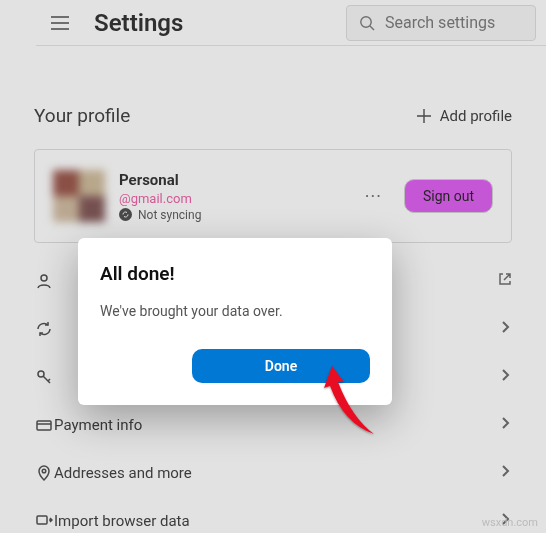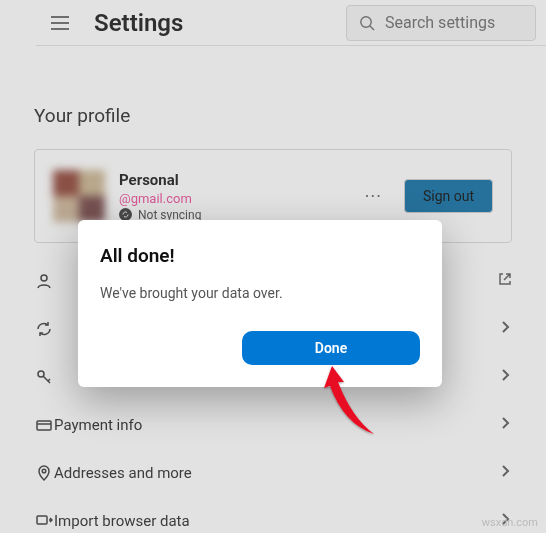--- a/index.html
+++ b/index.html
@@ -17,29 +17,29 @@
     .add-profile { display: flex; align-items: center; gap: 8px; font-size: 15px; color: #222; }
     .card { border: 1px solid #d9d9d9; border-radius: 4px; padding: 20px 18px; display: flex; align-items: center; gap: 14px; }
     .avatar { width: 52px; height: 52px; display: grid; grid-template-columns: 1fr 1fr; grid-template-rows: 1fr 1fr; filter: blur(4px); }
     .avatar div:nth-child(1){background:#8a3b2e;} .avatar div:nth-child(2){background:#c7b18b;} .avatar div:nth-child(3){background:#cab193;} .avatar div:nth-child(4){background:#6e3c3c;}
     .profile-info { flex: 1; }
     .profile-name { font-weight: 700; font-size: 15px; color: #111; }
     .profile-email { font-size: 13px; color: #ec4899; margin: 2px 0; }
     .sync-row { display: flex; align-items: center; gap: 6px; font-size: 12px; color: #444; }
     .sync-row svg { width: 13px; height: 13px; }
     .kebab { font-size: 18px; color: #555; letter-spacing: 1px; padding: 0 8px; }
-    .signout { border: 1px solid #ccc; border-radius: 4px; padding: 8px 18px; font-size: 14px; background: #0369a1; }
+    .signout { border: 1px solid #ccc; border-radius: 10px; padding: 8px 18px; font-size: 14px; background: #d946ef; }
     .list { margin-top: 14px; }
     .row { display: flex; align-items: center; height: 48px; font-size: 15px; color: #222; }
     .row .ic { width: 20px; display: flex; justify-content: center; color: #333; }
     .row .ic svg { width: 18px; height: 18px; stroke: #333; stroke-width: 1.5; fill: none; }
     .row .label { flex: 1; }
     .row .chev svg { width: 14px; height: 14px; stroke: #555; stroke-width: 2; fill: none; }
     .ext svg { width: 14px; height: 14px; stroke: #555; stroke-width: 1.5; fill: none; }
-    .dialog { position: absolute; z-index: 10; left: 78px; top: 220px; width: 364px; background: #fff; border-radius: 6px; box-shadow: 0 14px 40px rgba(0,0,0,0.3); padding: 24px 22px 22px 22px; }
+    .dialog { position: absolute; z-index: 10; left: 78px; top: 238px; width: 314px; background: #fff; border-radius: 6px; box-shadow: 0 14px 40px rgba(0,0,0,0.3); padding: 24px 22px 22px 22px; }
     .dialog h2 { font-size: 19px; font-weight: 600; color: #111; margin-bottom: 18px; }
     .dialog p { font-size: 14px; color: #555; margin-bottom: 30px; }
     .done { display: block; margin-left: auto; background: #0078d4; color: #fff; border: none; border-radius: 10px; width: 178px; height: 34px; font-size: 14px; font-weight: 600; }
     .arrow { position: absolute; z-index: 11; left: 320px; top: 362px; pointer-events: none; }
     .watermark { position: absolute; bottom: 4px; right: 8px; font-size: 11px; color: #bbb; z-index: 12; }
   </style>
 </head>
 <body>
 
 <div class="topbar">
@@ -54,20 +54,26 @@
         <circle cx="7" cy="7" r="5.2" fill="none" stroke="#666" stroke-width="1.4"></circle>
         <path d="M11 11l4 4" stroke="#666" stroke-width="1.4"></path>
       </svg>
     <span>Search settings</span>
   </div>
 </div>
 
 <div class="content">
   <div class="section-head">
     <div class="section-title">Your profile</div>
+    <div class="add-profile">
+      <svg width="16" height="16" viewBox="0 0 16 16">
+          <path d="M8 1v14M1 8h14" stroke="#333" stroke-width="1.4"></path>
+        </svg>
+      <span>Add profile</span>
+    </div>
   </div>
 
   <div class="card">
     <div class="avatar">
         <div></div>
         <div></div>
         <div></div>
         <div></div>
       </div>
     <div class="profile-info">

